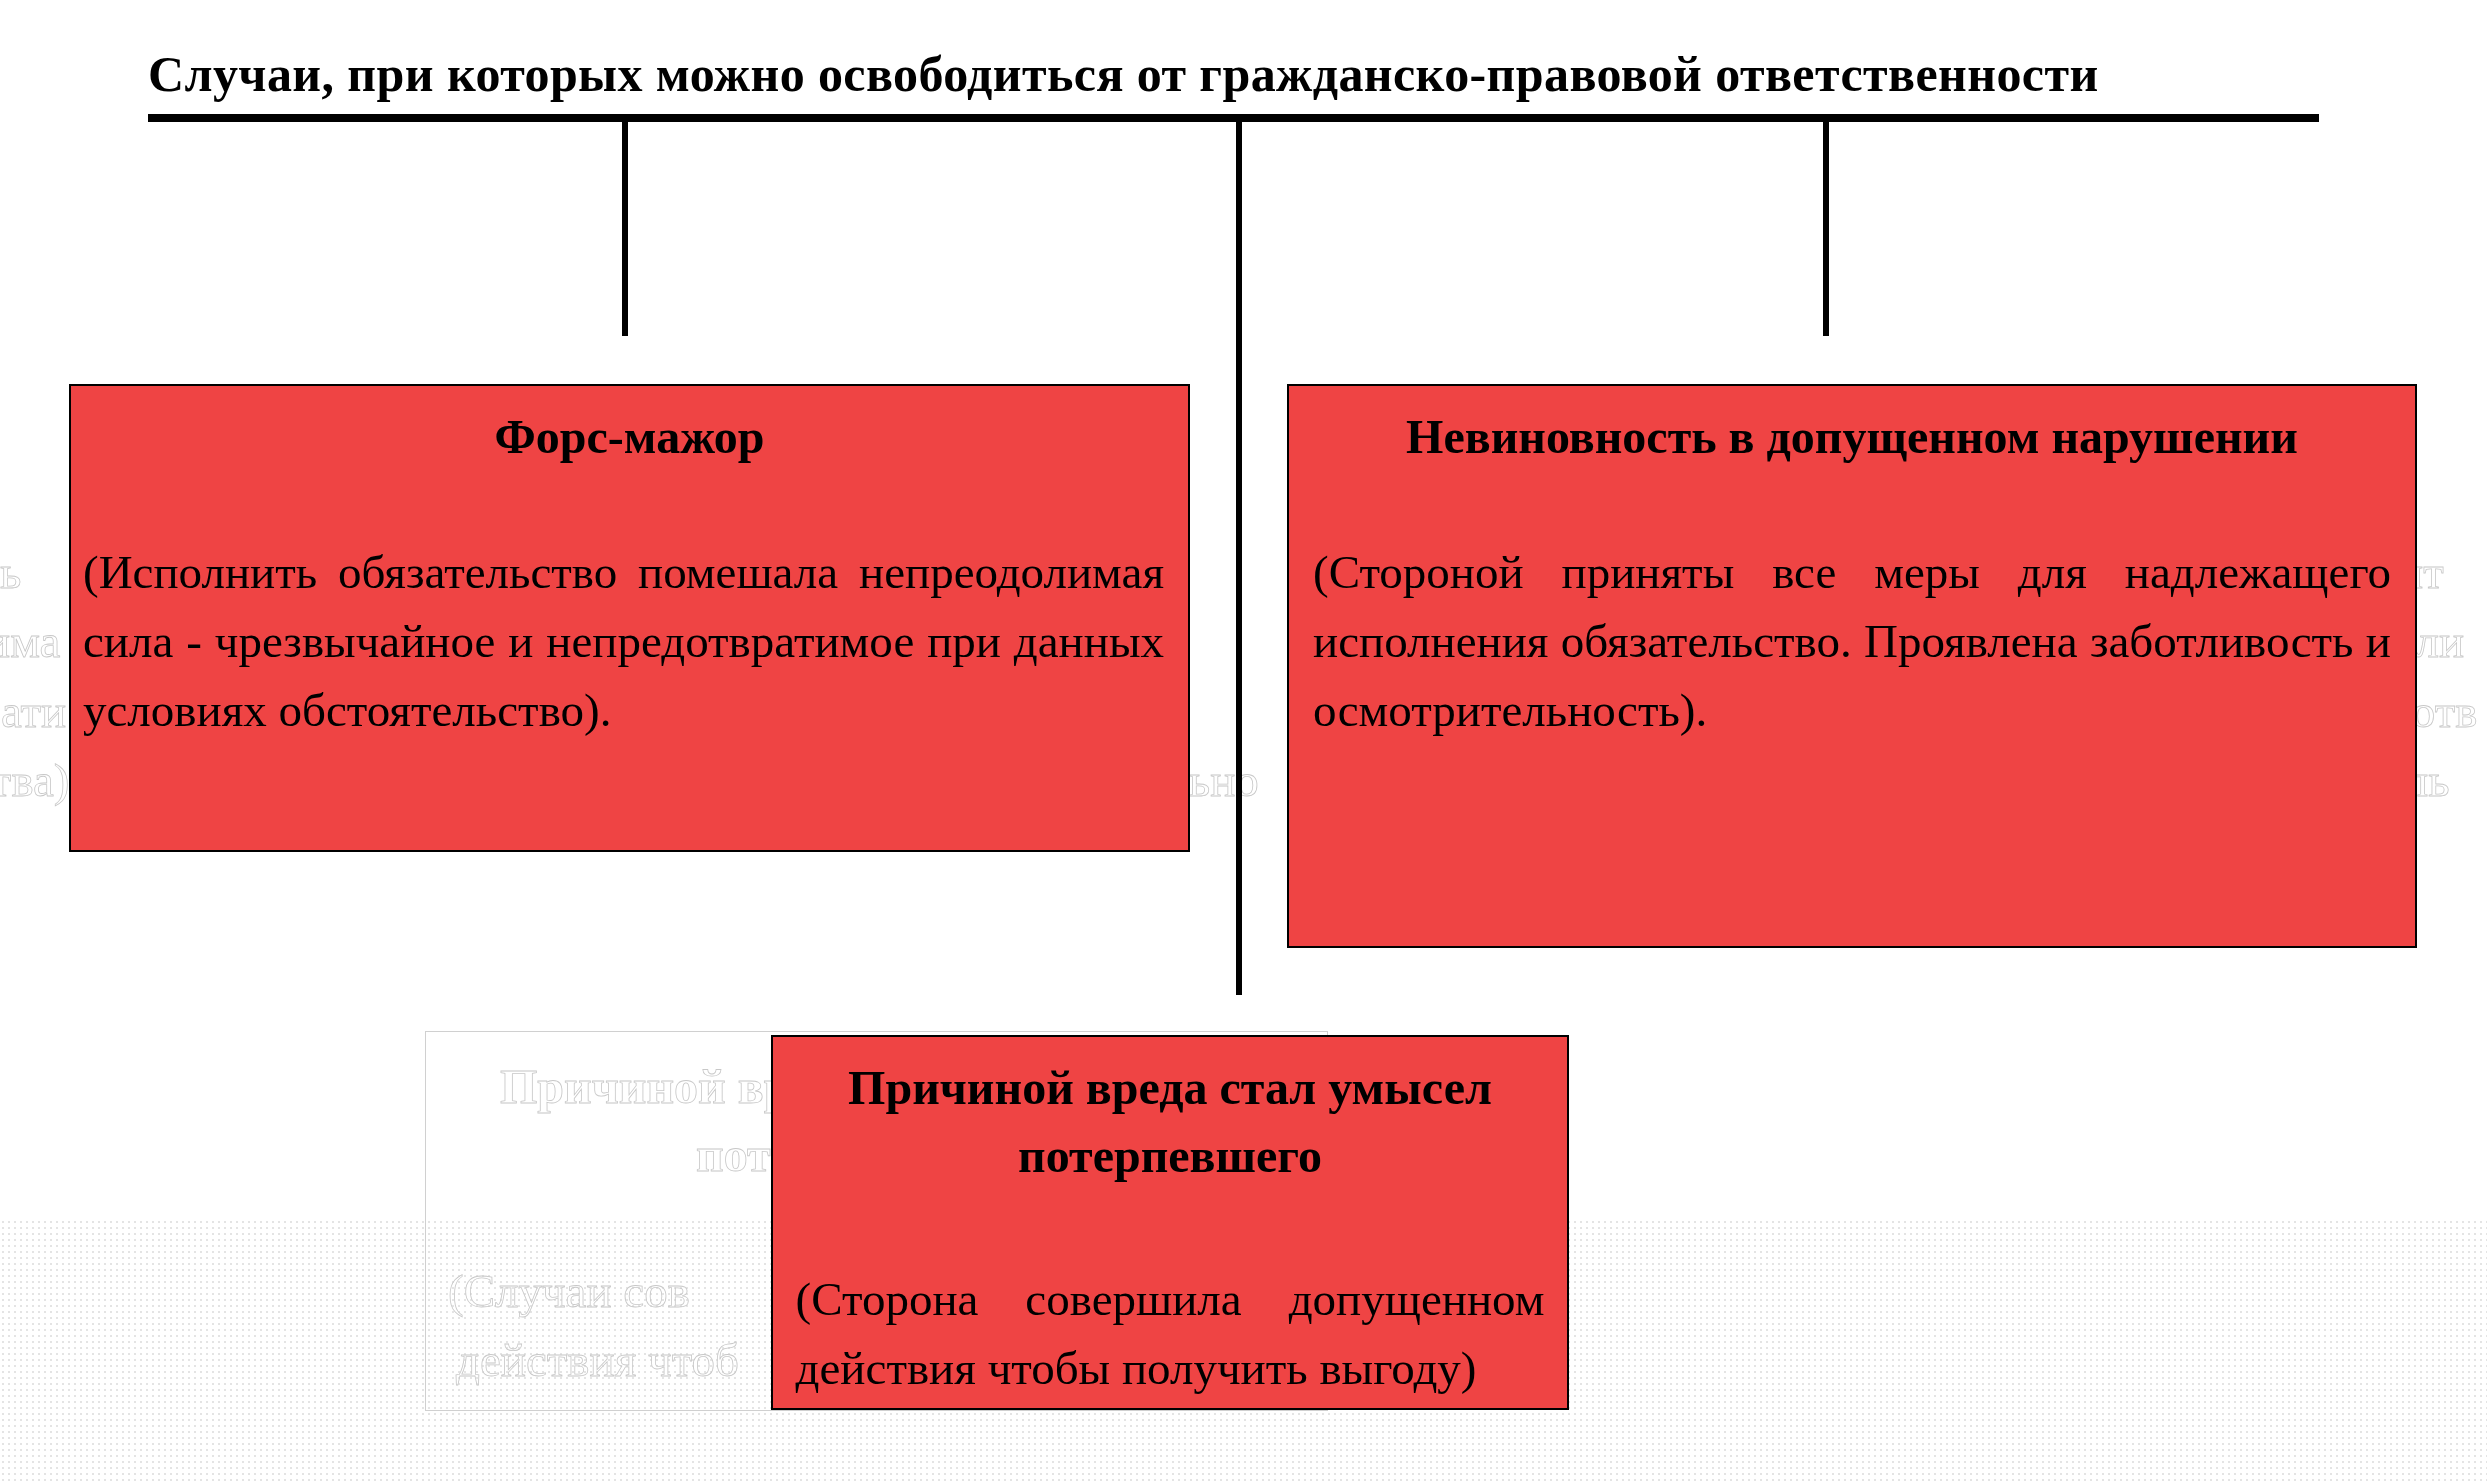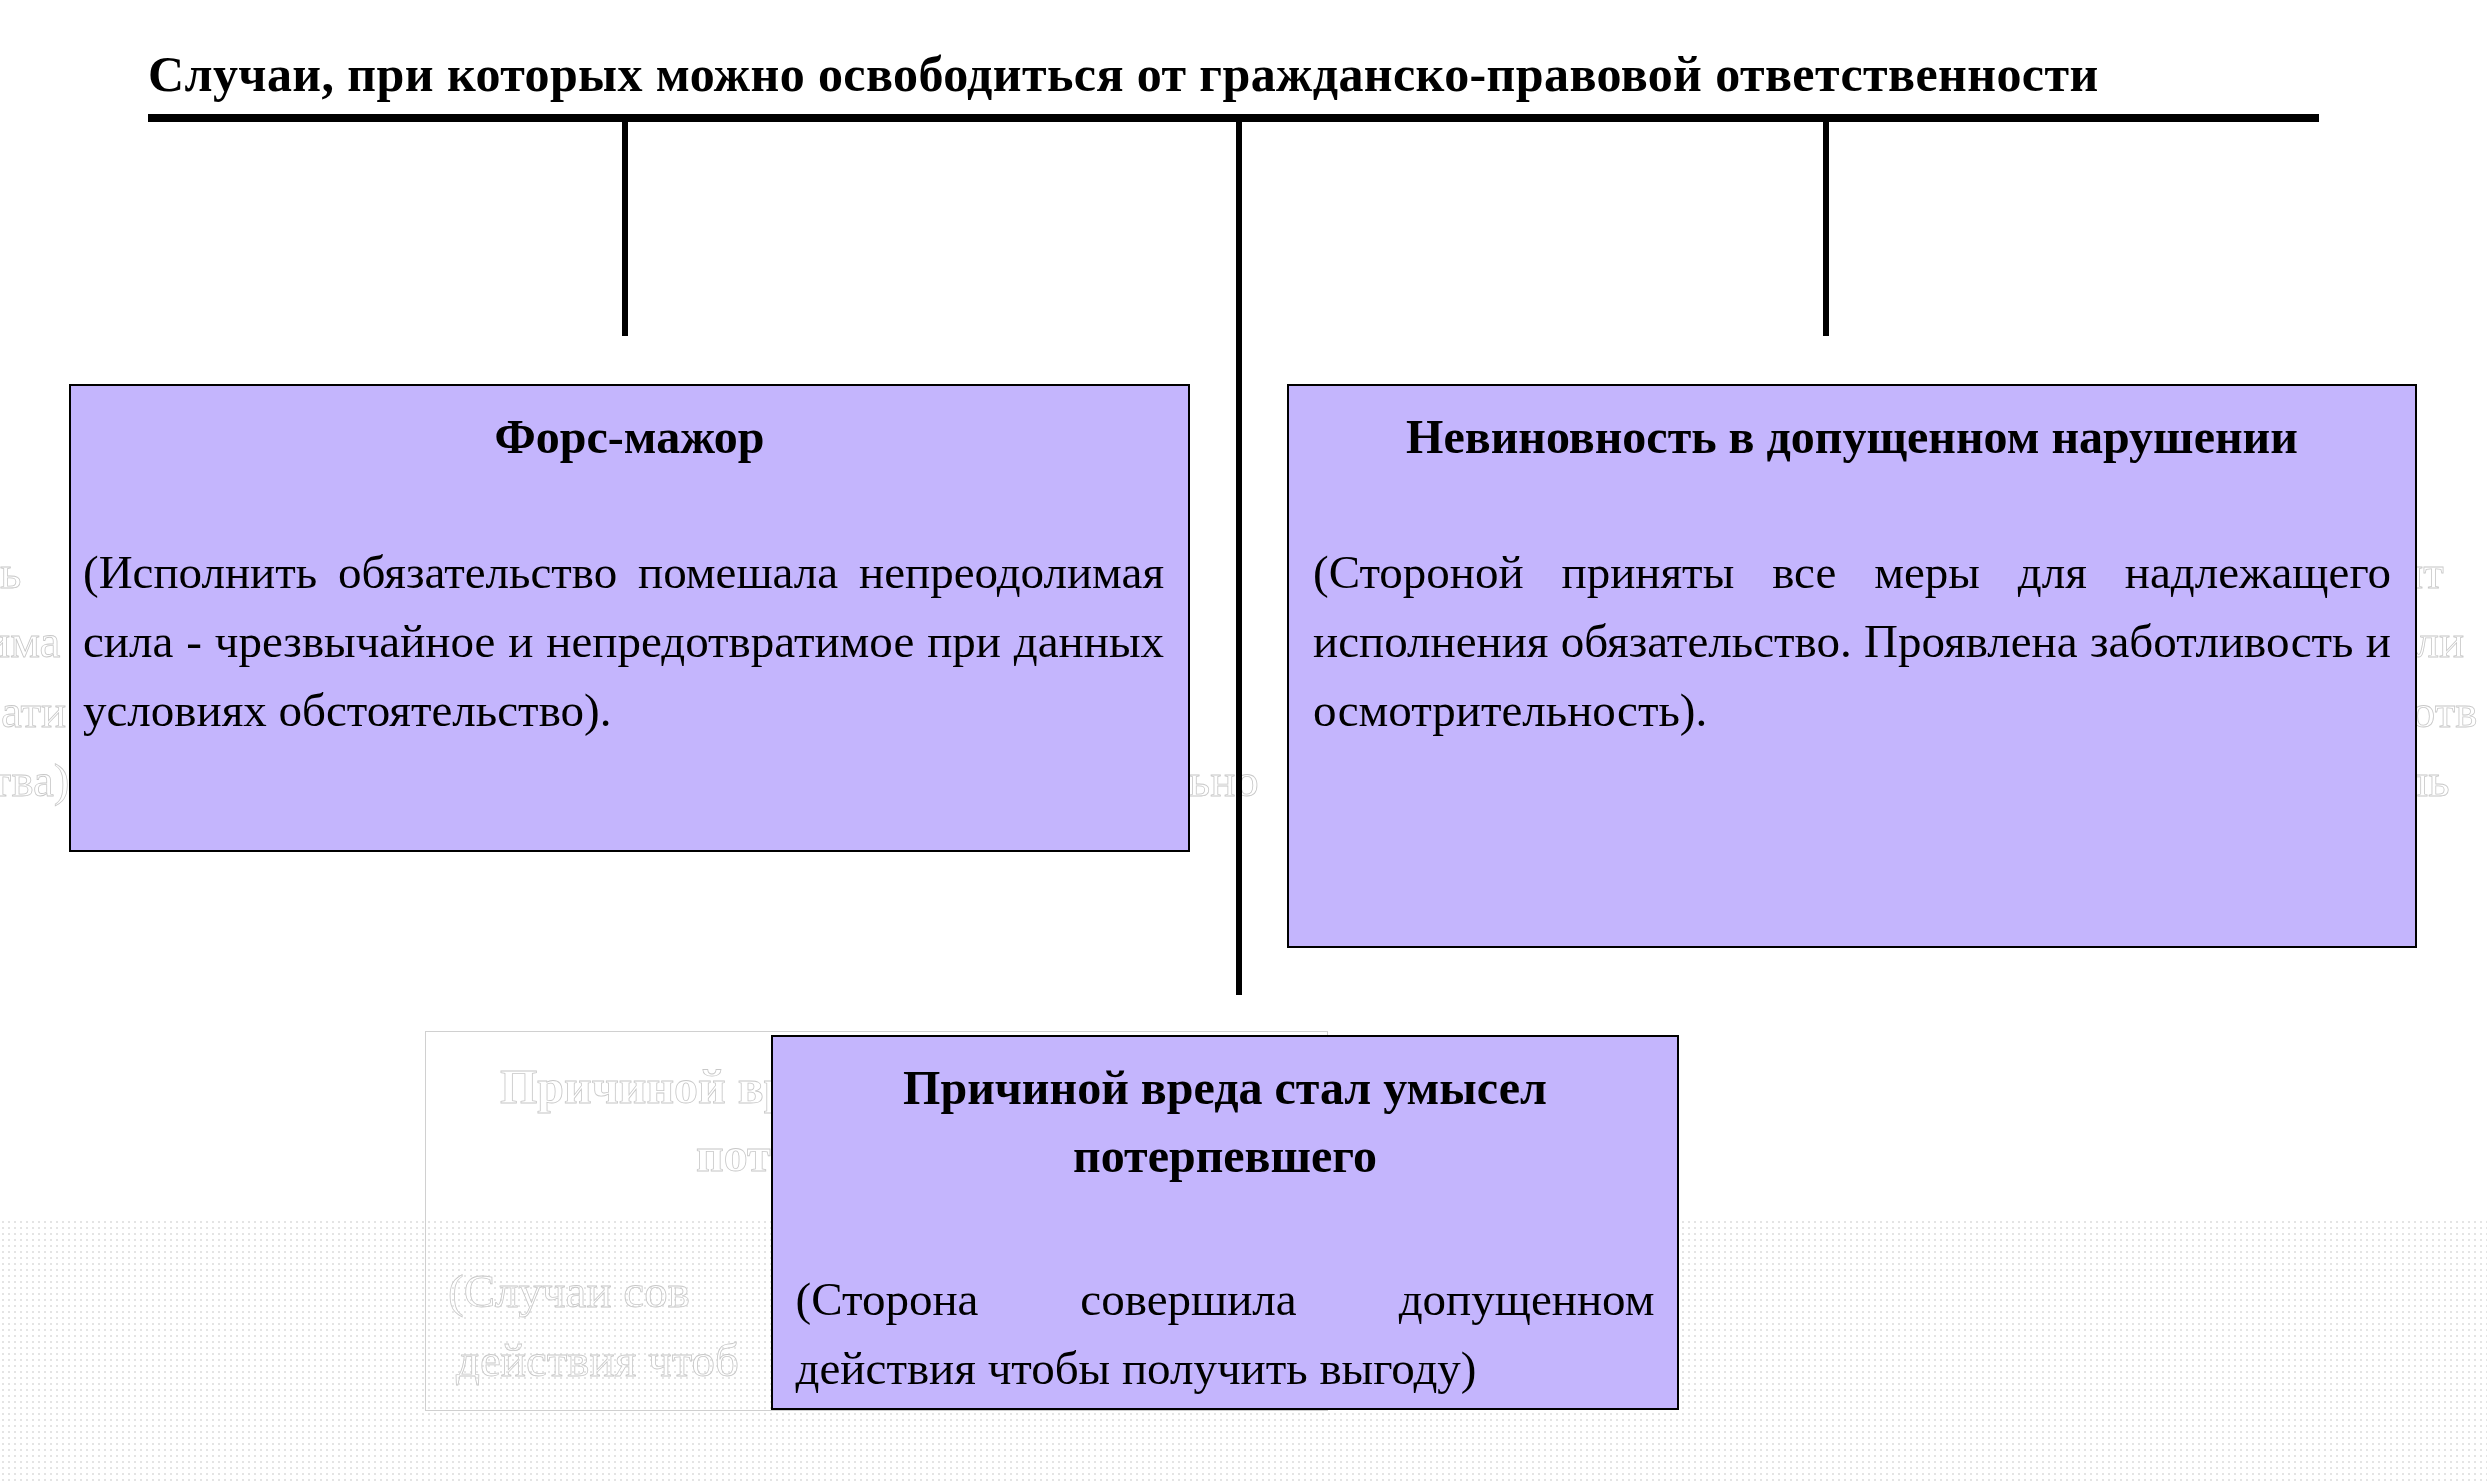--- a/index.html
+++ b/index.html
@@ -16,38 +16,38 @@
     opacity: 0.7;
   }
   .title {
     position: absolute; left: 148px; top: 44px; width: 2171px;
     text-align: left; font-weight: bold; font-size: 50px; line-height: 60px;
     letter-spacing: 0.4px; white-space: nowrap;
   }
   .hbar { position: absolute; background: #000; }
   .vline { position: absolute; background: #000; }
   .box {
-    position: absolute; border: 2.3px solid #000; background: #c4b5fd;
+    position: absolute; border: 2.3px solid #000; background: #ef4444;
     box-sizing: border-box;
     font-family: Liberation Serif, serif;
   }
   .box-title {
     text-align: center; font-weight: bold; font-size: 48px; line-height: 65px;
   }
   .box-body {
     font-size: 47px; line-height: 69px; text-align: justify;
     text-align-last: left;
   }
   #box-left { left: 69px; top: 384px; width: 1121px; height: 468px; }
   #box-left .box-title { margin-top: 18px; }
   #box-left .box-body { margin: 69px 24px 0 12px; }
   #box-right { left: 1287px; top: 384px; width: 1130px; height: 564px; }
   #box-right .box-title { margin-top: 18px; }
   #box-right .box-body { margin: 69px 24px 0 24px; }
-  #box-bottom { left: 771px; top: 1035px; width: 908px; height: 375px; }
+  #box-bottom { left: 771px; top: 1035px; width: 798px; height: 375px; }
   #box-bottom .box-title { margin-top: 16.6px; line-height: 68px; }
   #box-bottom .box-body { margin: 75px 22.6px 0 22.6px; text-align: justify; }
   
   .ghost {
     position: absolute; color: transparent;
     -webkit-text-stroke: 0.8px #c8c8c8; font-size: 47px; line-height: 69px;
     white-space: nowrap;
   }
   .ghost-bold { font-weight: bold; font-size: 48px; }
   .ghost-box { position: absolute; border: 1.5px solid #d0d0d0; box-sizing: border-box; }

